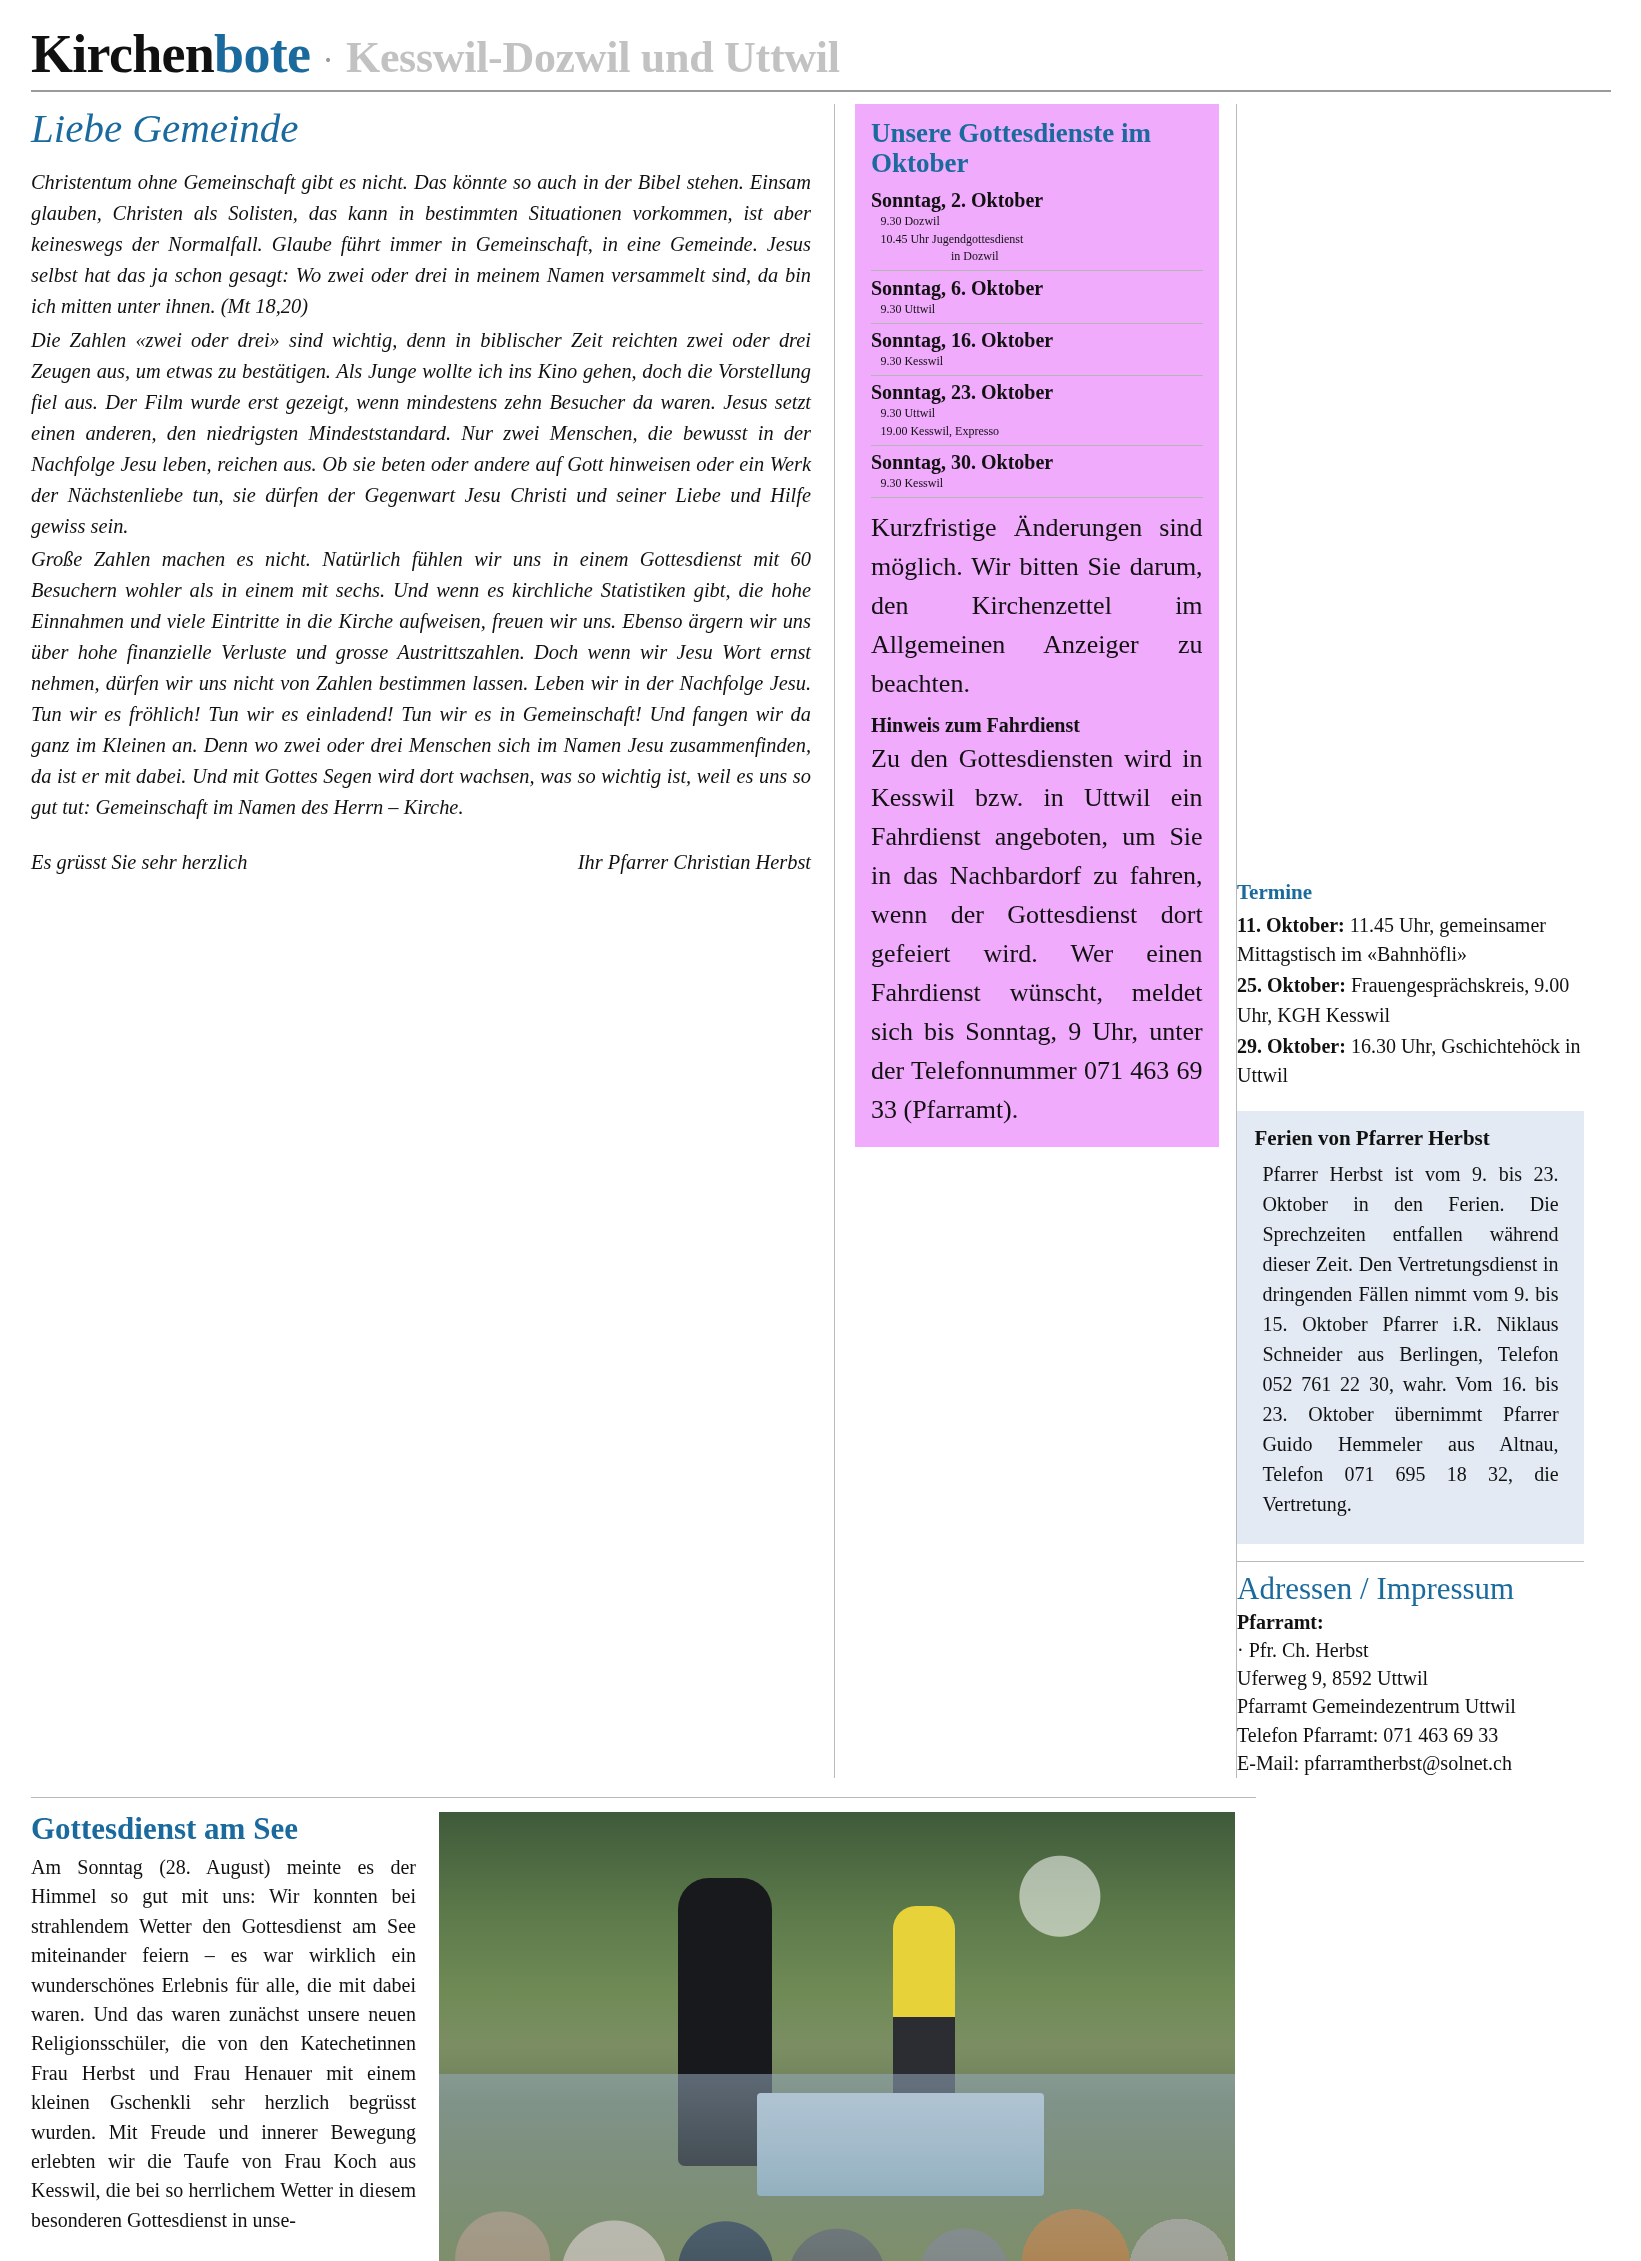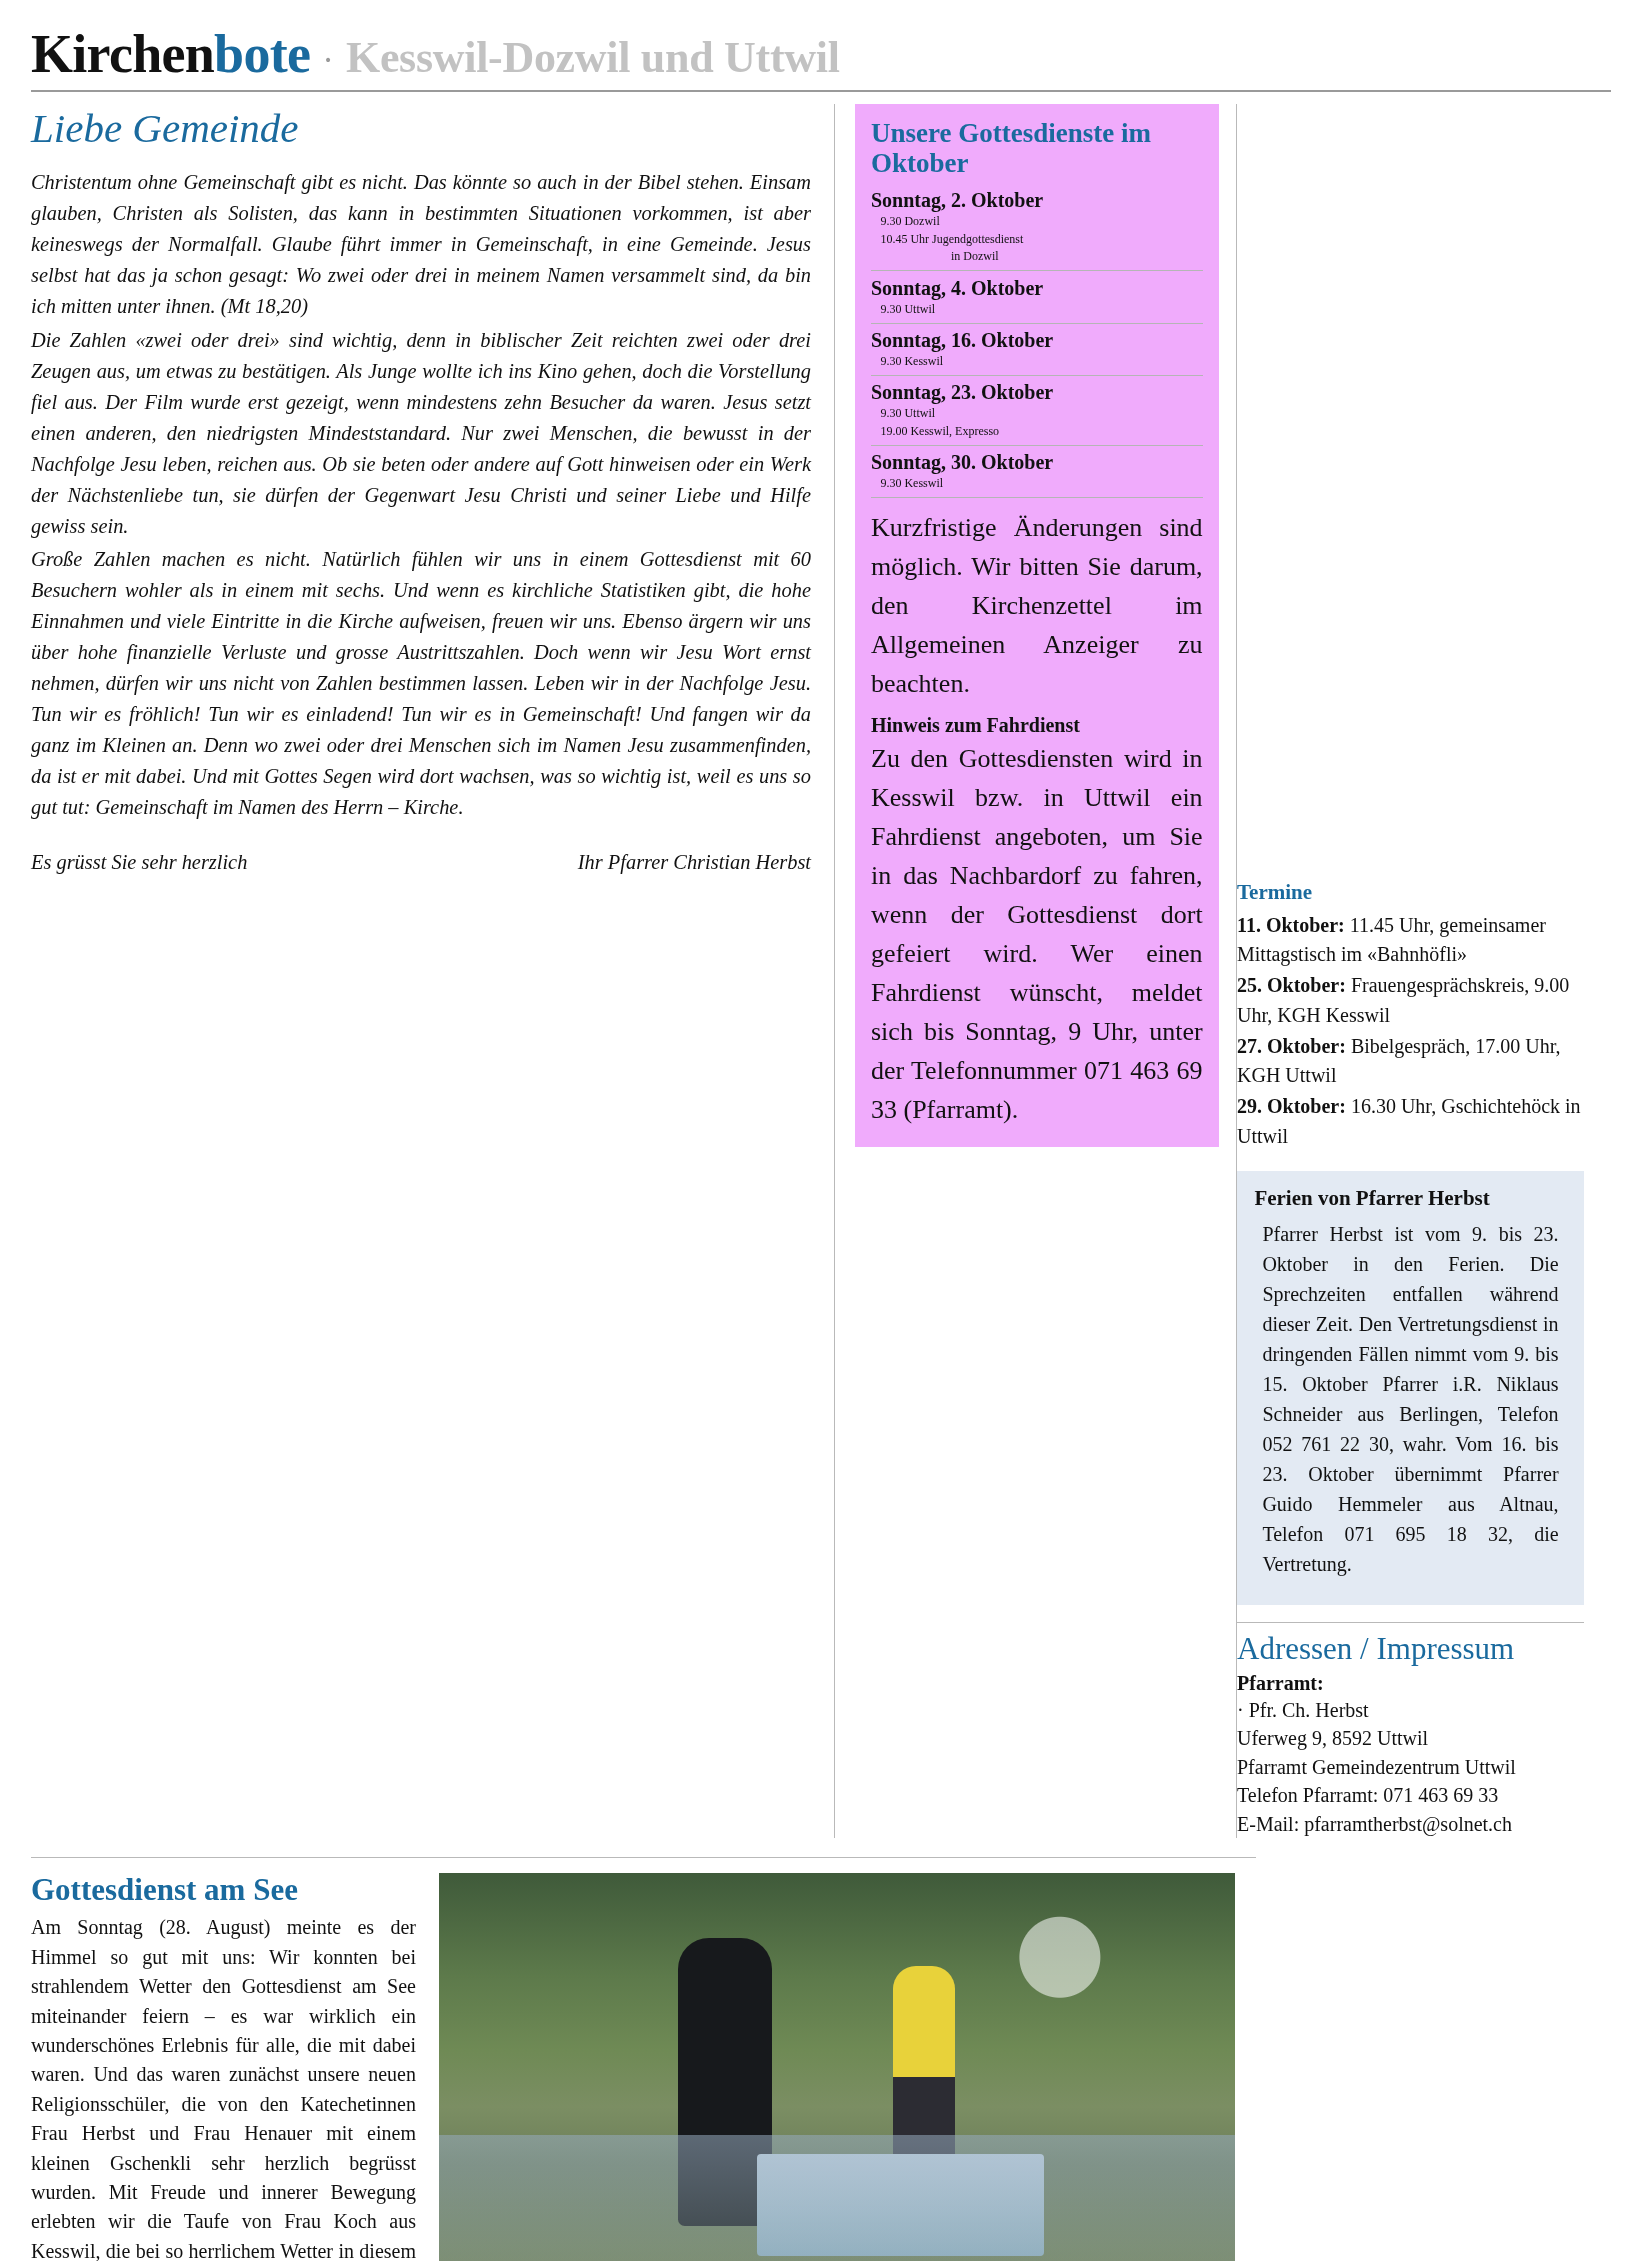--- a/index.html
+++ b/index.html
@@ -313,21 +313,21 @@
 
         <div>
           <p class="svc-day">Sonntag, 2. Oktober</p>
           <p class="svc-item">9.30 Dozwil</p>
           <p class="svc-item">10.45 Uhr Jugendgottesdienst</p>
           <p class="svc-item indent">in Dozwil</p>
         </div>
         <hr class="svc-sep">
 
         <div>
-          <p class="svc-day">Sonntag, 4. Oktober</p>
+          <p class="svc-day">Sonntag, 6. Oktober</p>
           <p class="svc-item">9.30 Uttwil</p>
         </div>
         <hr class="svc-sep">
 
         <div>
           <p class="svc-day">Sonntag, 16. Oktober</p>
           <p class="svc-item">9.30 Kesswil</p>
         </div>
         <hr class="svc-sep">
 
@@ -354,23 +354,20 @@
     <div class="col-right">
       <div style="height:776px"></div>
 
       <div class="termine-wrap">
         <div class="termine-title">Termine</div>
         <p class="termin">
           <b>11. Oktober:</b><span> 11.45 Uhr, gemeinsamer Mittagstisch im «Bahnhöfli»</span>
         </p>
         <p class="termin">
           <b>25. Oktober:</b><span> Frauengesprächskreis, 9.00 Uhr, KGH Kesswil</span>
-        </p>
-        <p class="termin">
-          <b>27. Oktober:</b><span> Bibelgespräch, 17.00 Uhr, KGH Uttwil</span>
         </p>
         <p class="termin">
           <b>29. Oktober:</b><span> 16.30 Uhr, Gschichtehöck in Uttwil</span>
         </p>
       </div>
 
       <div class="ferien-box">
         <p class="ferien-title">Ferien von Pfarrer Herbst</p>
         <p class="ferien-text">Pfarrer Herbst ist vom 9. bis 23. Oktober in den Ferien. Die Sprechzeiten entfallen während dieser Zeit. Den Vertretungsdienst in dringenden Fällen nimmt vom 9. bis 15. Oktober Pfarrer i.R. Niklaus Schneider aus Berlingen, Telefon 052 761 22 30, wahr. Vom 16. bis 23. Oktober übernimmt Pfarrer Guido Hemmeler aus Altnau, Telefon 071 695 18 32, die Vertretung.</p>
       </div>

